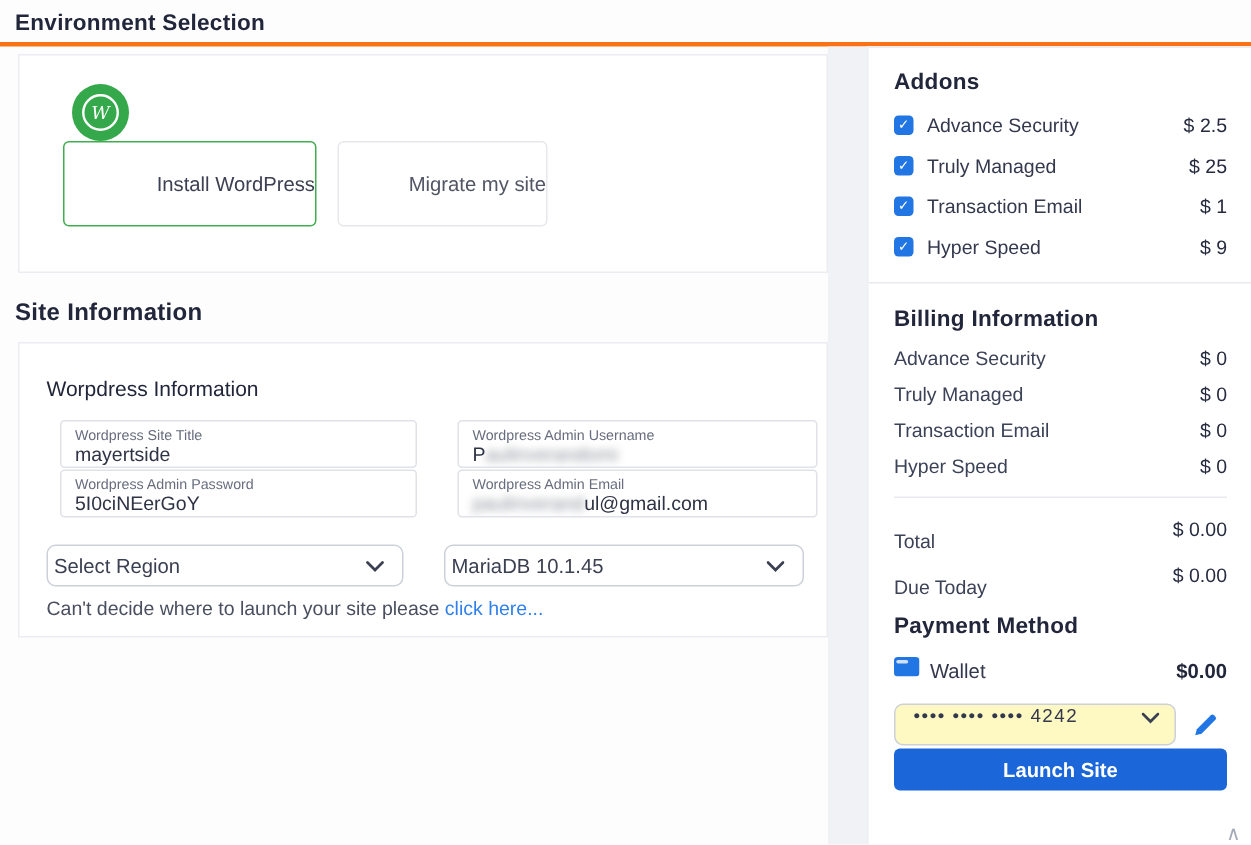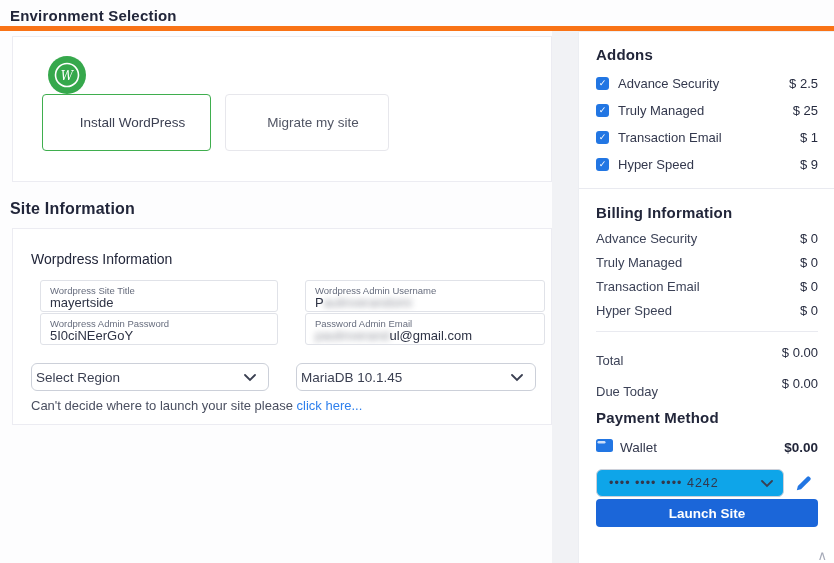--- a/index.html
+++ b/index.html
@@ -1,30 +1,30 @@
 <!DOCTYPE html>
 <html><head>
 <meta charset="utf-8">
 <style>
   * { margin:0; padding:0; box-sizing:border-box; }
   html,body { width:834px; height:563px; background:#fdfdfe; font-family:"Liberation Sans", sans-serif; overflow:hidden; }
   .screen { position:relative; width:834px; height:563px; }
 
   
-  .page-header { position:absolute; left:0; top:0; width:100%; height:31px; border-bottom:5px solid #f97316; }
+  .page-header { position:absolute; left:0; top:0; width:100%; height:31px; border-bottom:3px solid #f97316; }
   .page-title { position:absolute; left:10px; top:7px; font-size:15px; font-weight:bold; color:#22263a; letter-spacing:.2px; }
 
   
   .sidebar-backdrop { position:absolute; left:552px; top:31px; right:0; bottom:0; background:#f1f2f5; }
 
   
   .env-panel { position:absolute; left:12px; top:36px; width:540px; height:146px; background:#fff; border:1px solid #ececf2; }
-  .env-card { position:absolute; top:57px; height:57px; border-radius:4px; background:#fff; display:flex; align-items:center; justify-content:center; font-size:13.5px; cursor:pointer;padding-left:12px; }
+  .env-card { position:absolute; top:57px; height:57px; border-radius:4px; background:#fff; display:flex; align-items:center; justify-content:flex-end; font-size:13.5px; cursor:pointer;padding-left:12px; }
   .env-card.selected { left:29px; width:169px; border:1px solid #3fae4e; color:#3c4052; }
-  .env-card.plain { left:212px; width:164px; border:1px solid #e7e7ec; color:#515564; }
+  .env-card.plain { left:212px; width:140px; border:1px solid #e7e7ec; color:#515564; }
   .wp-badge { position:absolute; left:35px; top:19px; width:38px; height:38px; z-index:2; }
 
   
   .site-heading { position:absolute; left:10px; top:200px; font-size:16px; font-weight:bold; color:#22263a; letter-spacing:.2px; }
   .site-panel { position:absolute; left:12px; top:228px; width:540px; height:197px; background:#fff; border:1px solid #ececf2; }
   .panel-title { position:absolute; left:18px; top:22px; font-size:14px; font-weight:normal; color:#22263a; }
   .fields { position:absolute; left:27px; top:51px; display:grid; grid-template-columns:238px 240px; gap:1px 27px; }
   .field-box { height:32px; border:1px solid #e0e2e8; border-radius:3px; padding:4px 9px 0 9px; background:#fff; overflow:hidden; }
   .field-label { display:block; font-size:9.5px; color:#676d7e; white-space:nowrap; }
   .field-value { display:block; font-size:13px; color:#2e3345; white-space:nowrap; line-height:14px; }
@@ -50,21 +50,21 @@
   .divider-inset { border:none; border-top:1px solid #e9eaf0; margin-top:14px; }
   .total-row { display:flex; margin-top:13px; height:15px; align-items:center; }
   .due-row { display:flex; margin-top:16px; height:15px; align-items:center; }
   .tot-label { font-size:13px; color:#3c4257;margin-top:16px; }
   .tot-value { margin-left:auto; font-size:13px; color:#262b3f; }
   .payment-heading { margin-top:18px; }
   .wallet-row { display:flex; align-items:center; margin-top:13px; height:16px; }
   .wallet-label { margin-left:7px; font-size:13.5px; color:#33384d; }
   .wallet-amount { margin-left:auto; font-size:13.5px; font-weight:bold; color:#22263a; }
   .card-row { display:flex; align-items:center; margin-top:14px; }
-  .card-select { width:188px; height:28px; border:1px solid #ccd0d9; border-radius:6px; display:flex; align-items:center; padding:0 10px 0 12px; cursor:pointer; background:#0ea5e9; }
+  .card-select { width:188px; height:28px; border:1px solid #ccd0d9; border-radius:6px; display:flex; align-items:flex-start; padding:0 10px 0 12px; cursor:pointer; background:#fef9c3; }
   .card-number { flex:1; font-size:12.5px; color:#33384d; letter-spacing:1px; }
   .edit-btn { margin-left:auto; margin-right:6px; cursor:pointer; display:flex; }
   .launch-btn { margin-top:2px; width:222px; height:28px; background:#1b66d9; border:none; border-radius:4px; color:#fff; font-size:13.5px; font-weight:bold; font-family:"Liberation Sans", sans-serif; cursor:pointer; display:block; }
   .scroll-caret { position:absolute; right:7px; bottom:0px; font-size:13px; color:#a6aab8; }
 </style>
 </head>
 <body>
 
 <div class="screen">
 
@@ -102,21 +102,21 @@
       </div>
       <div class="field-box">
         <span class="field-label">Wordpress Admin Username</span>
         <span class="field-value"><span>P</span><span class="blurred">aulinverandomi</span></span>
       </div>
       <div class="field-box">
         <span class="field-label">Wordpress Admin Password</span>
         <span class="field-value">5I0ciNEerGoY</span>
       </div>
       <div class="field-box">
-        <span class="field-label">Password Admin Email</span>
+        <span class="field-label">Wordpress Admin Email</span>
         <span class="field-value"><span class="blurred">paulinverand</span><span>ul@gmail.com</span></span>
       </div>
     </div>
 
     <div class="selects">
       <div class="select-box">
         <span class="sel-text">Select Region</span>
         <span><svg width="12" height="8" viewBox="0 0 12 8">
               <path d="M1 1l5 5 5-5" stroke="#3a3f51" stroke-width="1.8" fill="none" stroke-linecap="round"></path>
             </svg></span>

